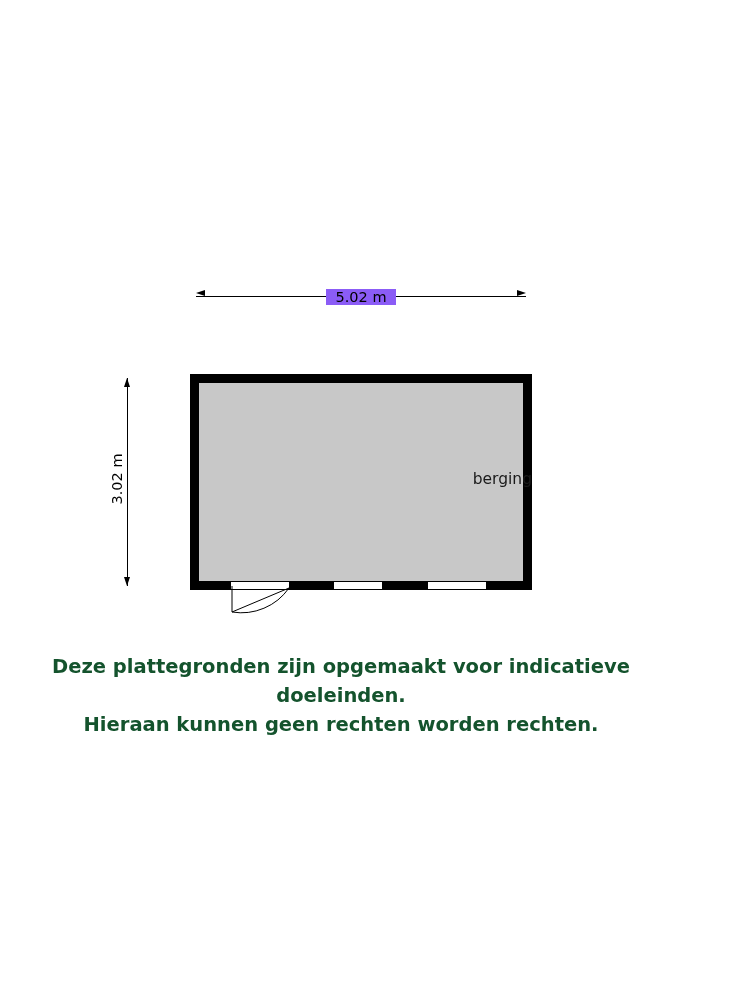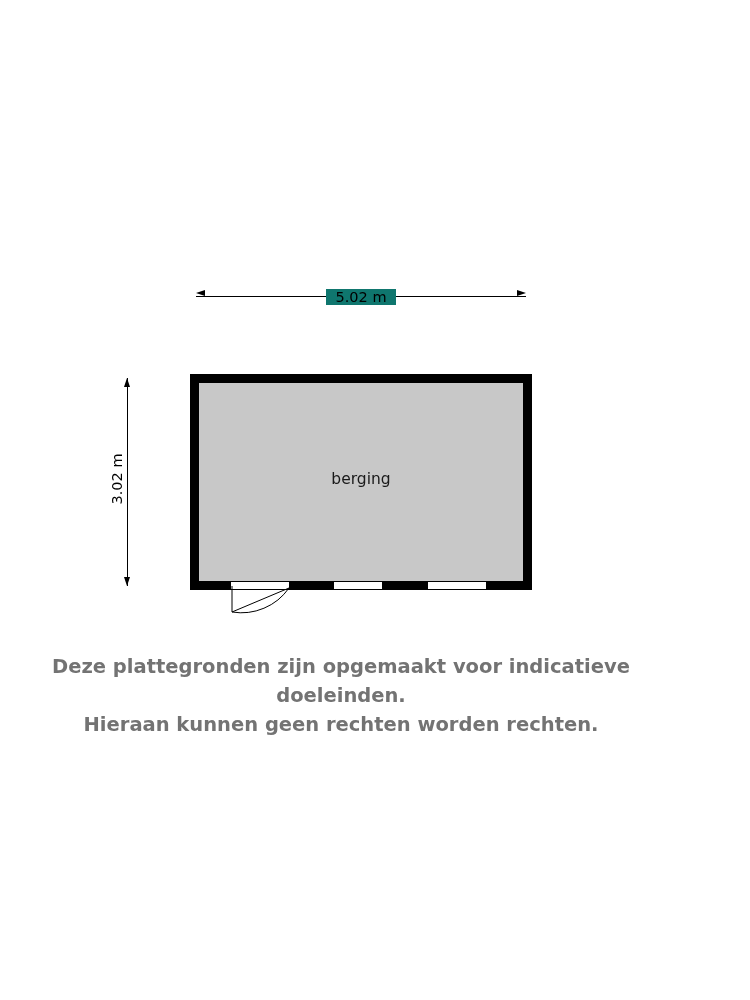--- a/index.html
+++ b/index.html
@@ -60,21 +60,21 @@
   .dim-h .label {
     position: absolute;
     left: 0;
     top: 0;
     width: 330px;
     text-align: center;
     font-size: 14.5px;
     line-height: 22px;
   }
   .dim-h .label span {
-    background: #0f766e;
+    background: #8b5cf6;
     padding: 0 9px;
   }
 
   
   .dim-v {
     position: absolute;
     left: 96px;
     top: 378px;
     width: 42px;
     height: 208px;
@@ -127,21 +127,21 @@
     height: 216px;
     box-sizing: border-box;
     border: 9px solid #000000;
     background: #c8c8c8;
   }
   .room-label {
     position: absolute;
     left: 190px;
     top: 470px;
     width: 342px;
-    text-align: center;
+    text-align: right;
     font-size: 15.5px;
     color: #1a1a1a;
   }
 
   
   .opening {
     position: absolute;
     height: 9px;
     background: #ffffff;
     border-top: 1px solid #000;
@@ -163,21 +163,21 @@
   
   .disclaimer {
     position: absolute;
     left: 0;
     top: 652px;
     width: 682px;
     text-align: center;
     font-size: 19.5px;
     font-weight: bold;
     line-height: 29px;
-    color: #737373;
+    color: #14532d;
   }
 </style>
 </head>
 <body>
 
 <div id="floorplan">
 
   <div class="dim-h">
     <div class="line"></div>
     <div class="arrow-left"></div>

